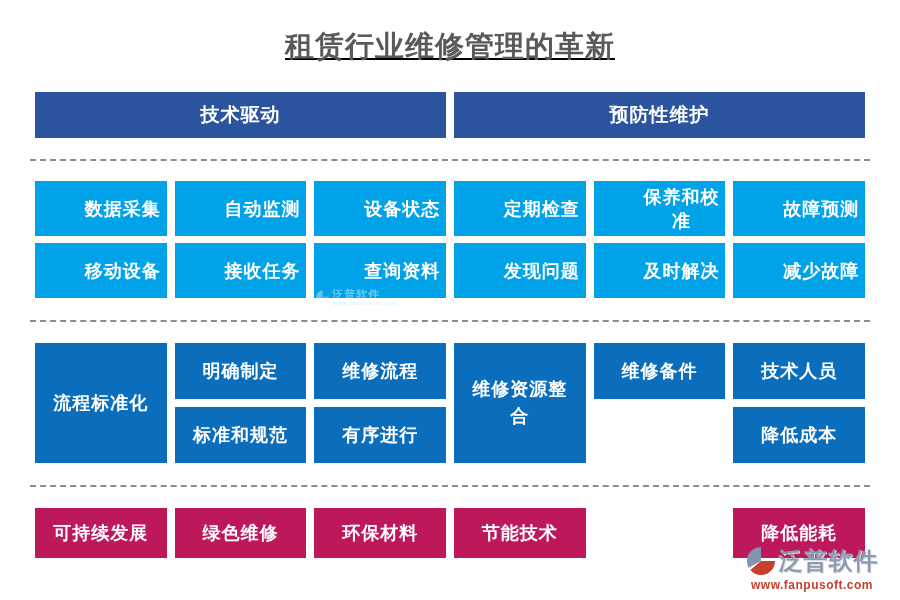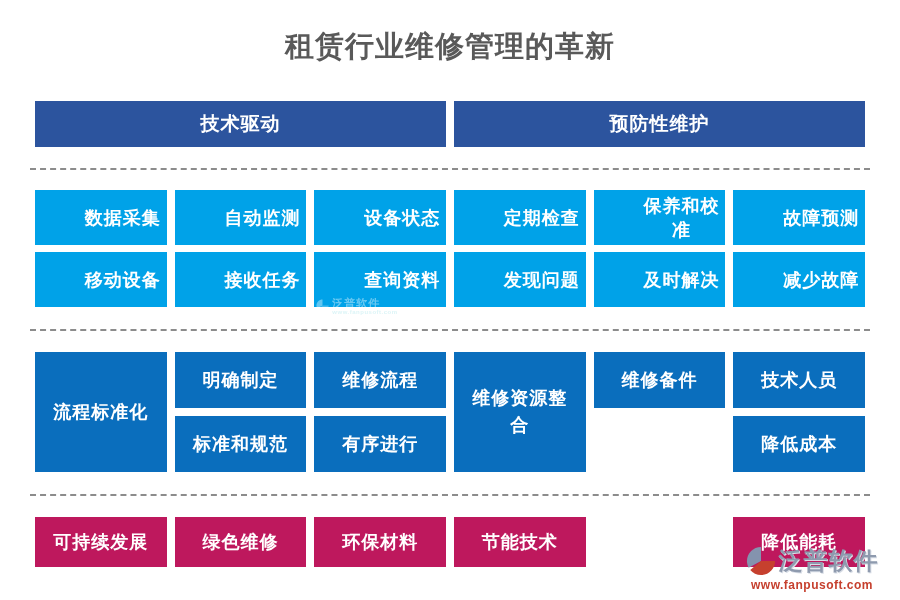--- a/index.html
+++ b/index.html
@@ -2,32 +2,32 @@
 <html><head>
 <meta charset="utf-8">
 <style>
   html,body { margin:0; padding:0; }
   body {
     width:900px; height:600px;
     background:#ffffff;
     font-family:"Liberation Sans","DejaVu Sans",sans-serif;
     overflow:hidden;
   }
-  .page { position:relative; width:900px; height:600px; background:#ffffff; }
+  .page { position:relative; width:900px; height:600px; background:#ffffff;text-decoration:underline; }
 
   .title {
     margin:0; padding-top:27px;
     text-align:center;
     font-size:29px; font-weight:bold;
     color:#595959;
     letter-spacing:1px;
   }
 
   .grid {
-    position:absolute; left:35px; top:101px; width:830px;
+    position:absolute; left:35px; top:92px; width:830px;
     display:grid;
     grid-template-columns:repeat(6,1fr);
     grid-template-rows:46px 43px 55px 7px 55px 45px 56px 8px 56px 45px 50px;
     column-gap:8px;
   }
 
   .hdr {
     background:#2C549E; color:#fff;
     display:flex; align-items:center; justify-content:center;
     font-size:19px; font-weight:bold; letter-spacing:1px;

